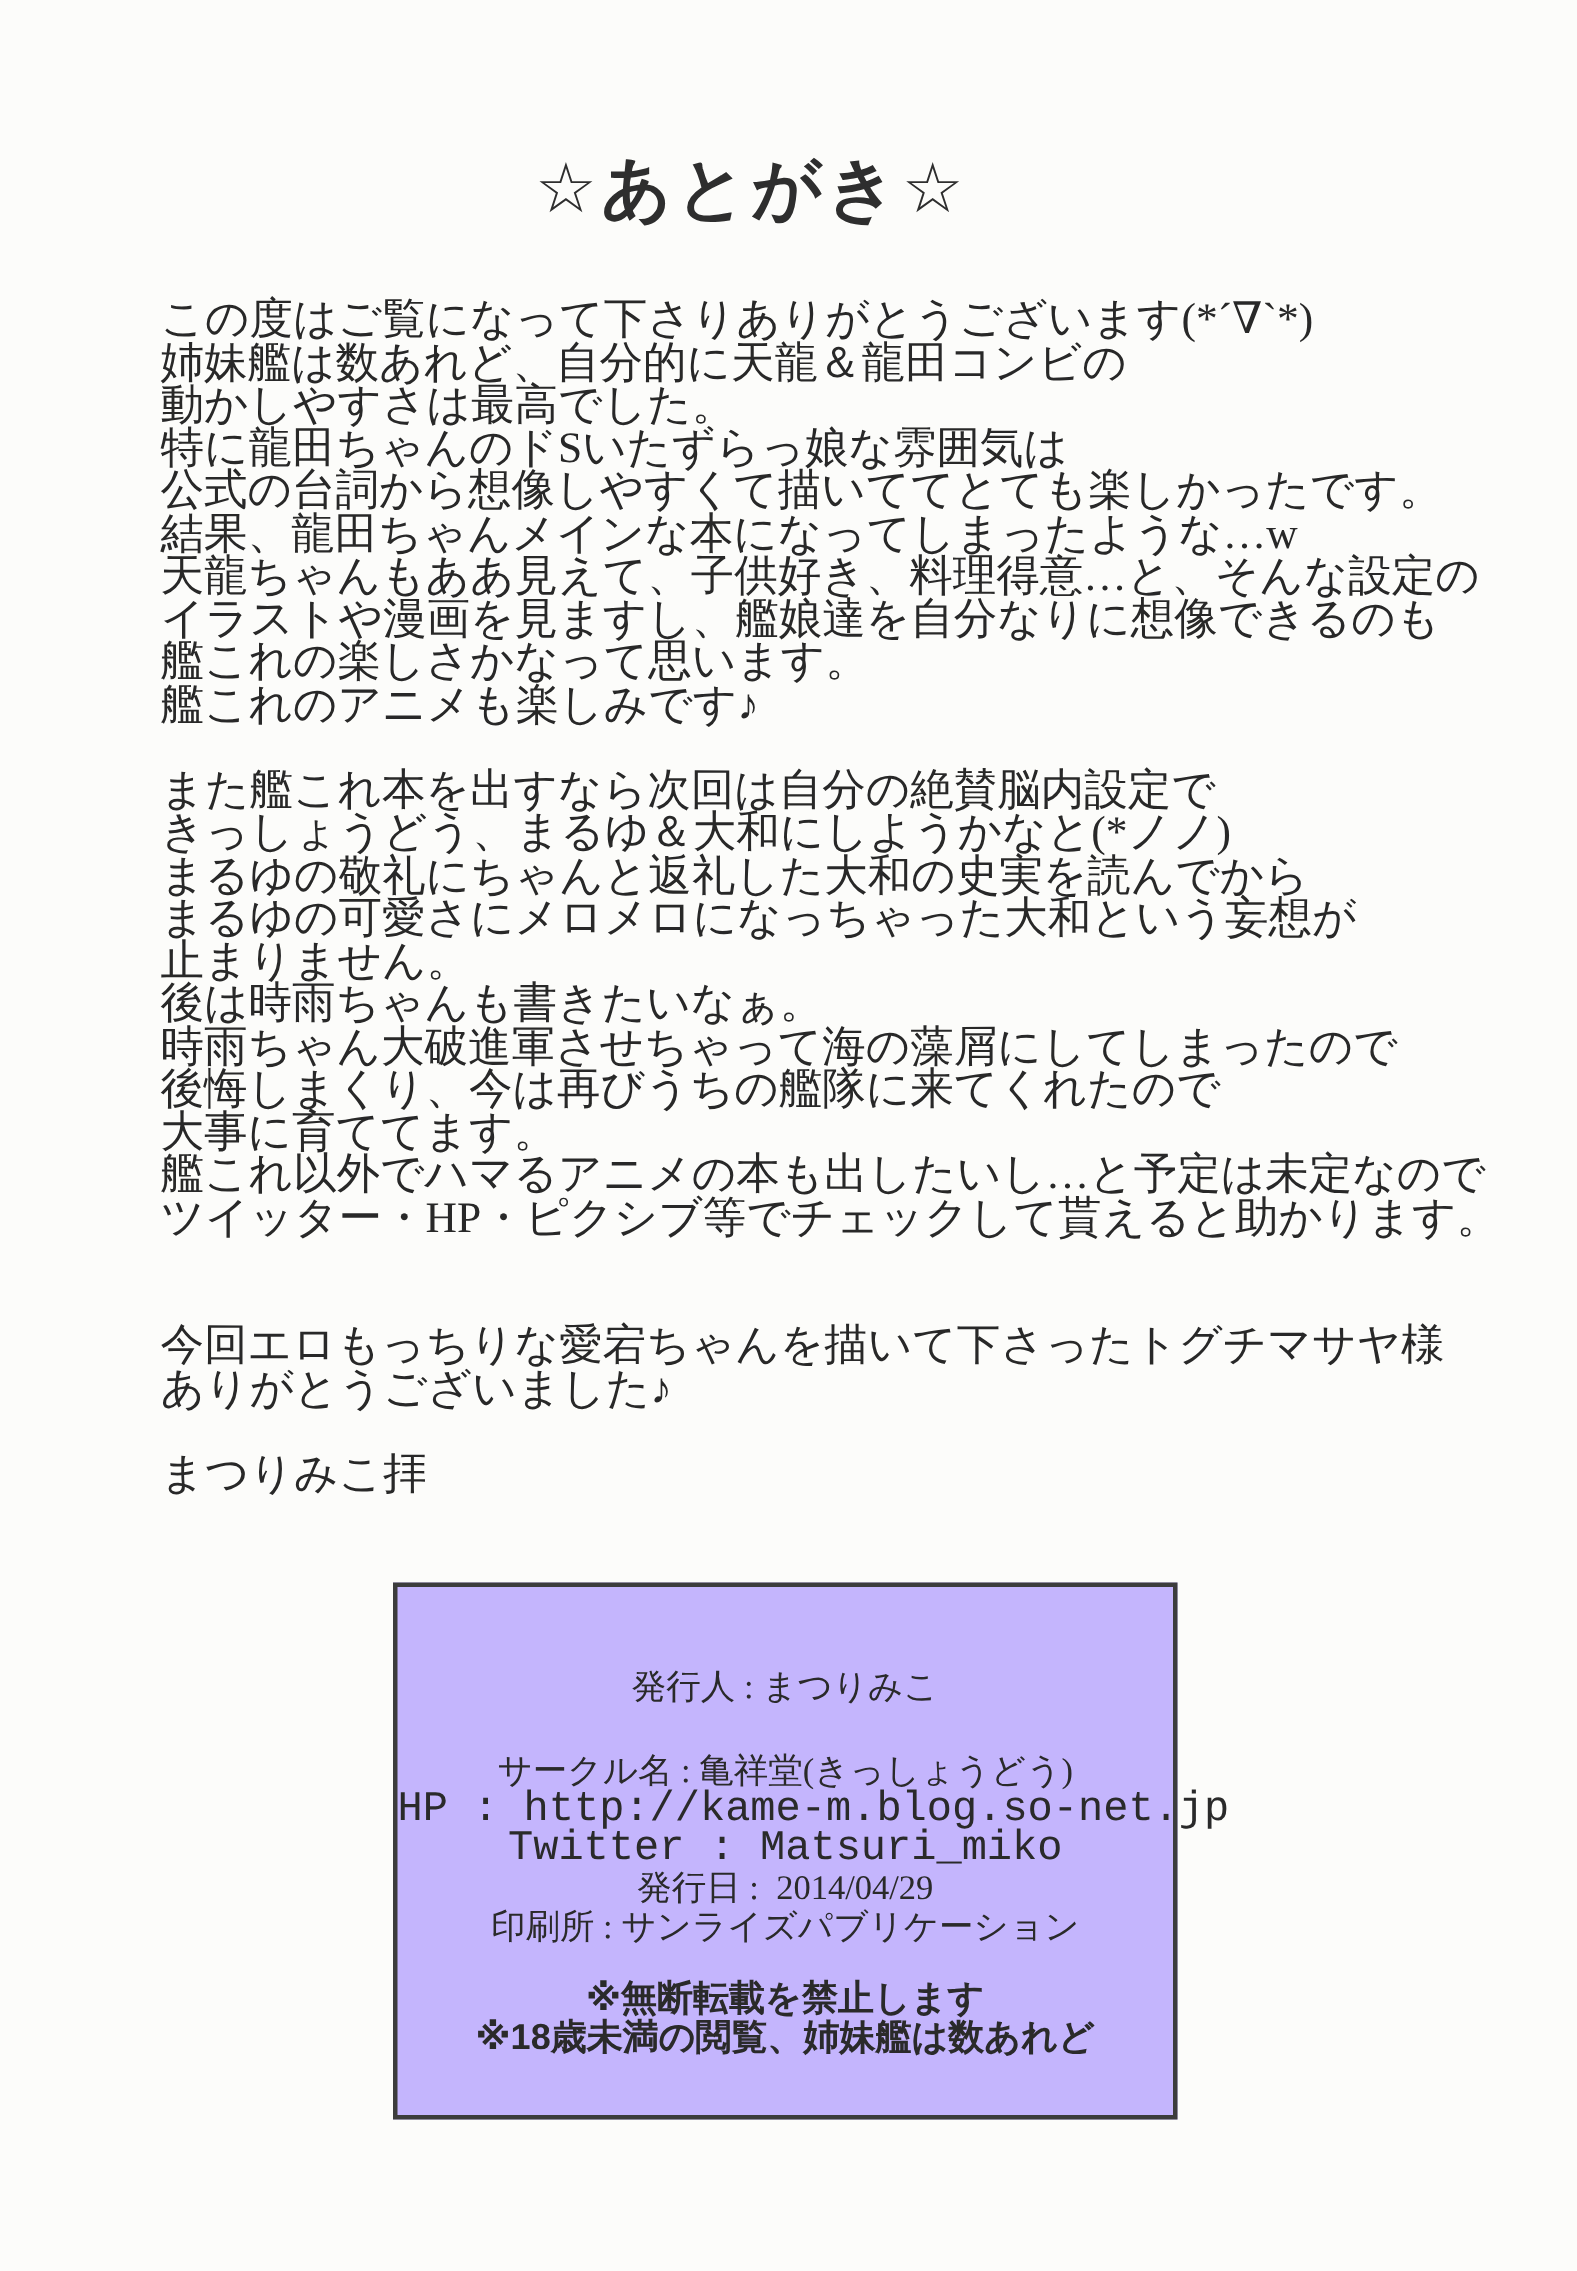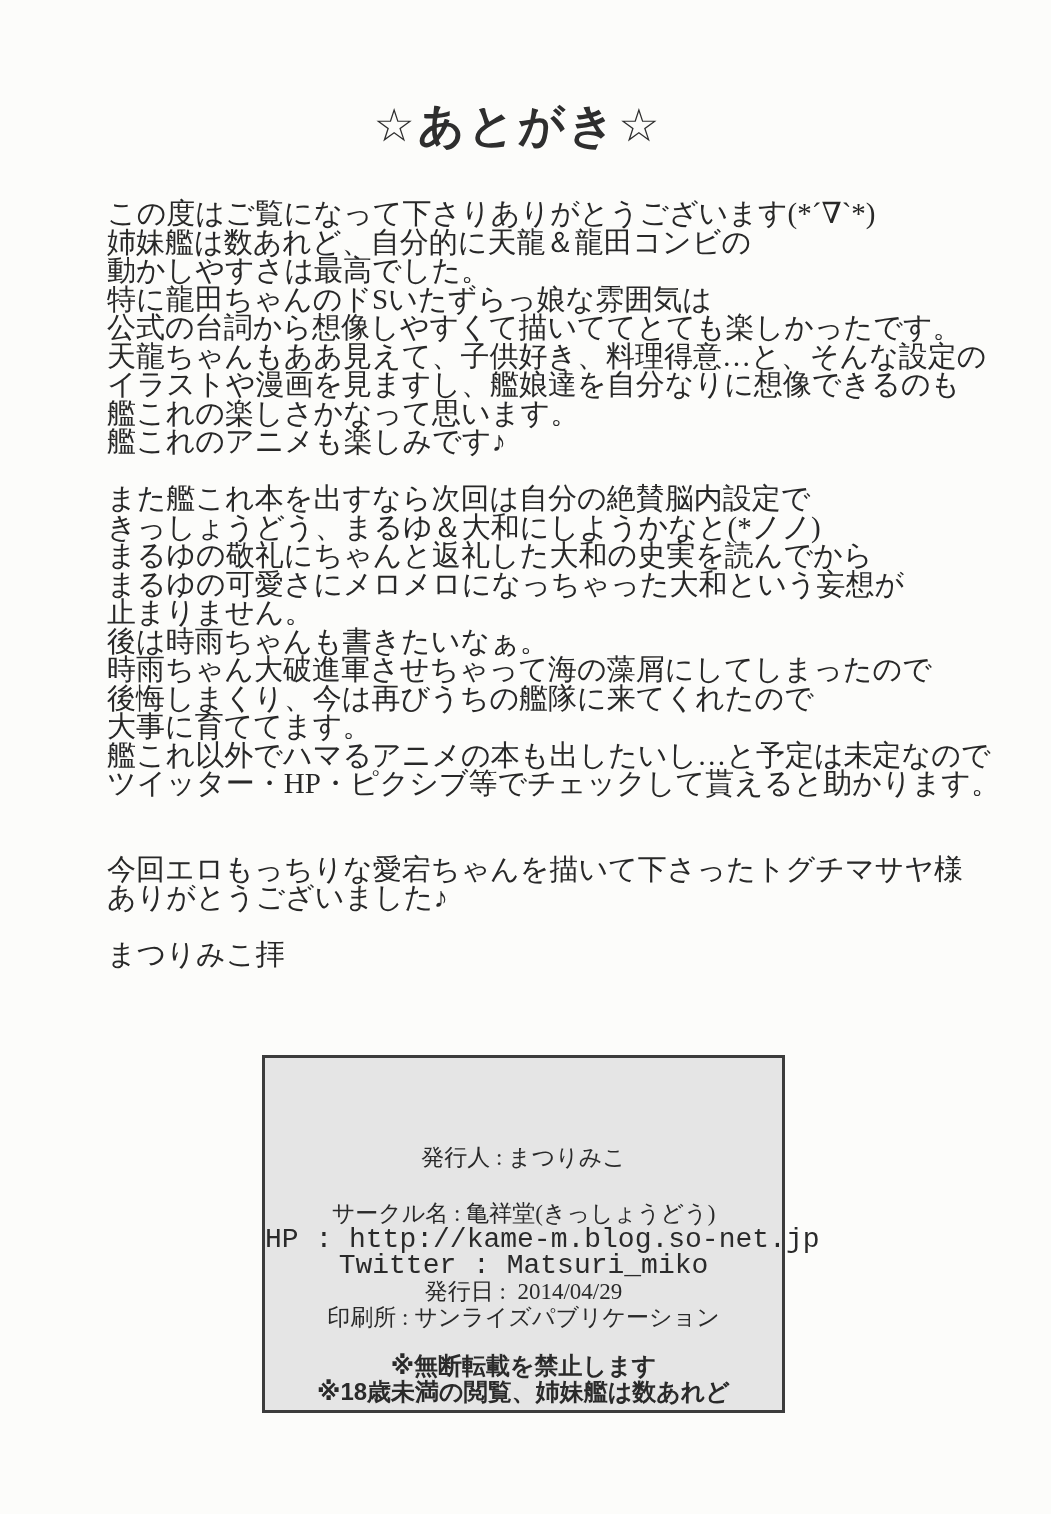--- a/index.html
+++ b/index.html
@@ -25,21 +25,20 @@
     left: 0;
     width: 1002px;
     text-align: center;
     font-family: "DejaVu Sans", "Liberation Sans", sans-serif;
     font-weight: bold;
     font-size: 46px;
     line-height: 58px;
     letter-spacing: 3px;
     color: #2e2e2e;
     white-space: nowrap;
-    padding-left: 17px;
   }
   
   .body-text {
     position: absolute;
     left: 107px;
     top: 199px;
     width: 880px;
   }
   .line {
     height: 28.5px;
@@ -50,23 +49,23 @@
   }
   
   .colophon {
     position: absolute;
     left: 262px;
     top: 1055px;
     width: 523px;
     height: 358px;
     box-sizing: border-box;
     border: 3px solid #3c3c3c;
-    background: #e5e5e5;
+    background: #c4b5fd;
     text-align: center;
-    padding-top: 87px;
+    padding-top: 54px;
   }
   .c-line {
     height: 26px;
     line-height: 26px;
     font-size: 23px;
     white-space: pre;
     color: #2a2a2a;
   }
   .c-line.mono {
     font-family: "Liberation Mono", "DejaVu Sans Mono", monospace;
@@ -86,20 +85,21 @@
 <div class="page">
 
   <div class="title">☆あとがき☆</div>
 
   <div class="body-text">
     <div class="line">この度はご覧になって下さりありがとうございます(*´∇`*)</div>
     <div class="line">姉妹艦は数あれど、自分的に天龍＆龍田コンビの</div>
     <div class="line">動かしやすさは最高でした。</div>
     <div class="line">特に龍田ちゃんのドSいたずらっ娘な雰囲気は</div>
     <div class="line">公式の台詞から想像しやすくて描いててとても楽しかったです。</div>
+    <div class="line">結果、龍田ちゃんメインな本になってしまったような…w</div>
     <div class="line">天龍ちゃんもああ見えて、子供好き、料理得意…と、そんな設定の</div>
     <div class="line">イラストや漫画を見ますし、艦娘達を自分なりに想像できるのも</div>
     <div class="line">艦これの楽しさかなって思います。</div>
     <div class="line">艦これのアニメも楽しみです♪</div>
     <div class="line"></div>
     <div class="line">また艦これ本を出すなら次回は自分の絶賛脳内設定で</div>
     <div class="line">きっしょうどう、まるゆ＆大和にしようかなと(*ノノ)</div>
     <div class="line">まるゆの敬礼にちゃんと返礼した大和の史実を読んでから</div>
     <div class="line">まるゆの可愛さにメロメロになっちゃった大和という妄想が</div>
     <div class="line">止まりません。</div>

